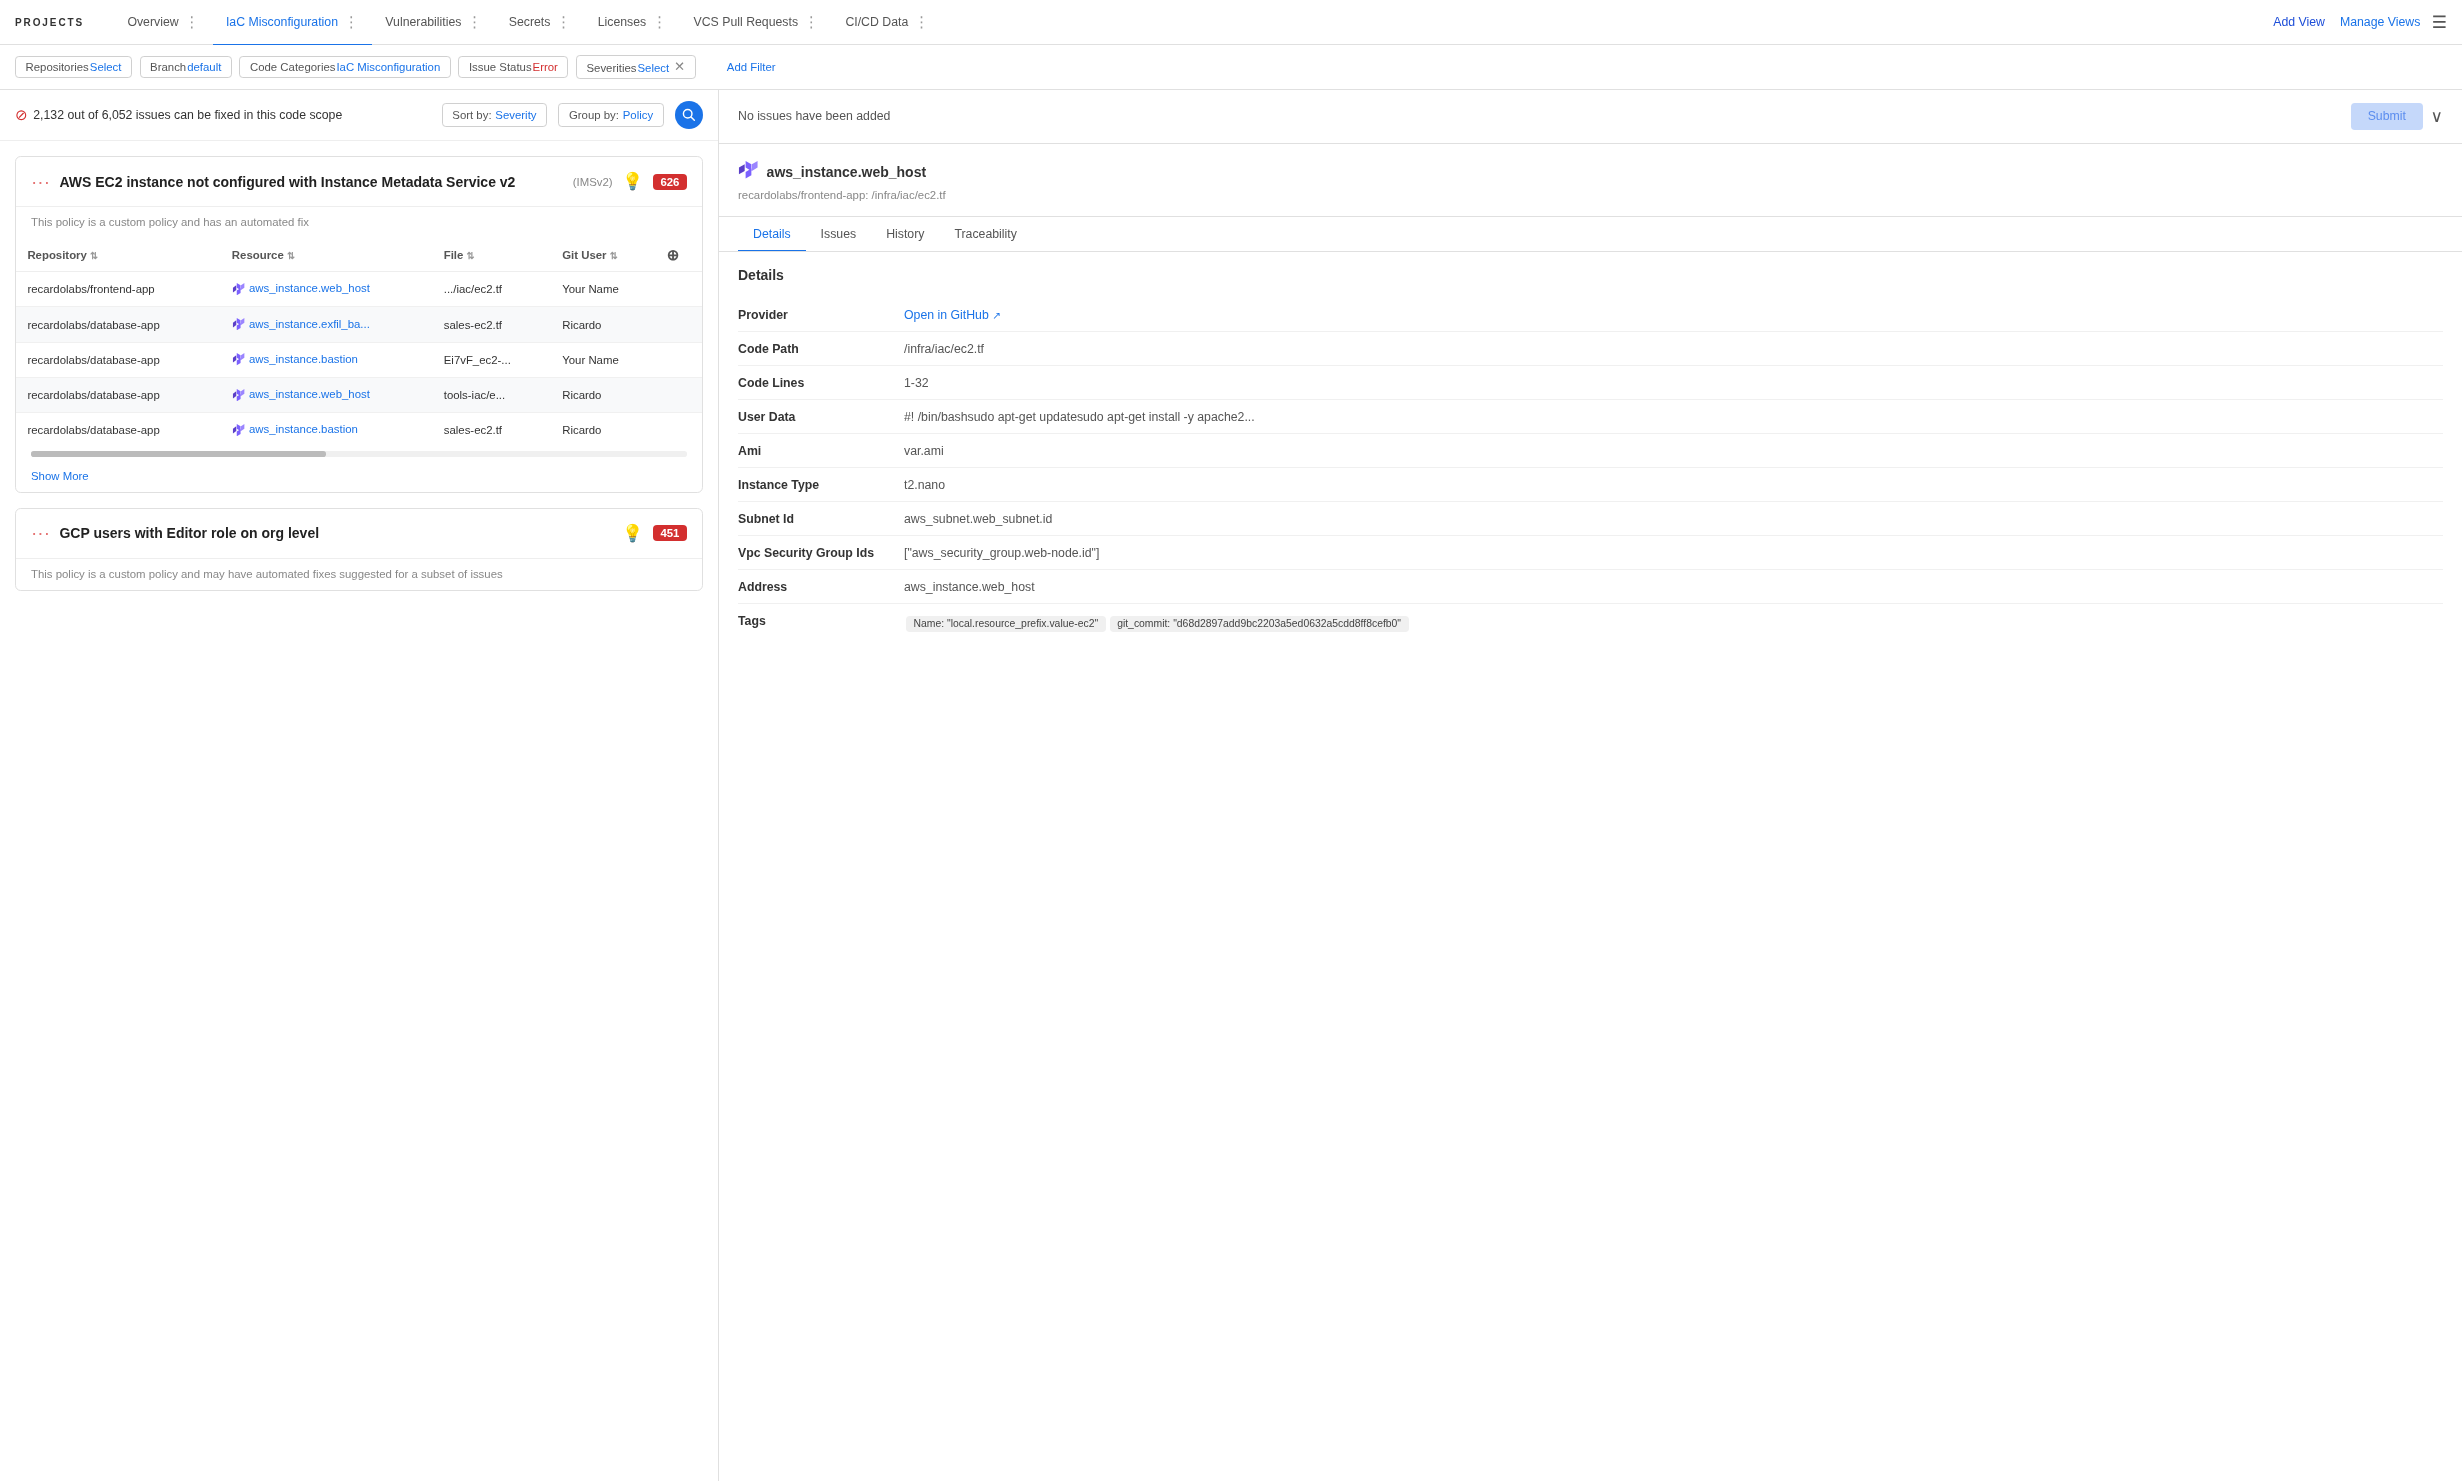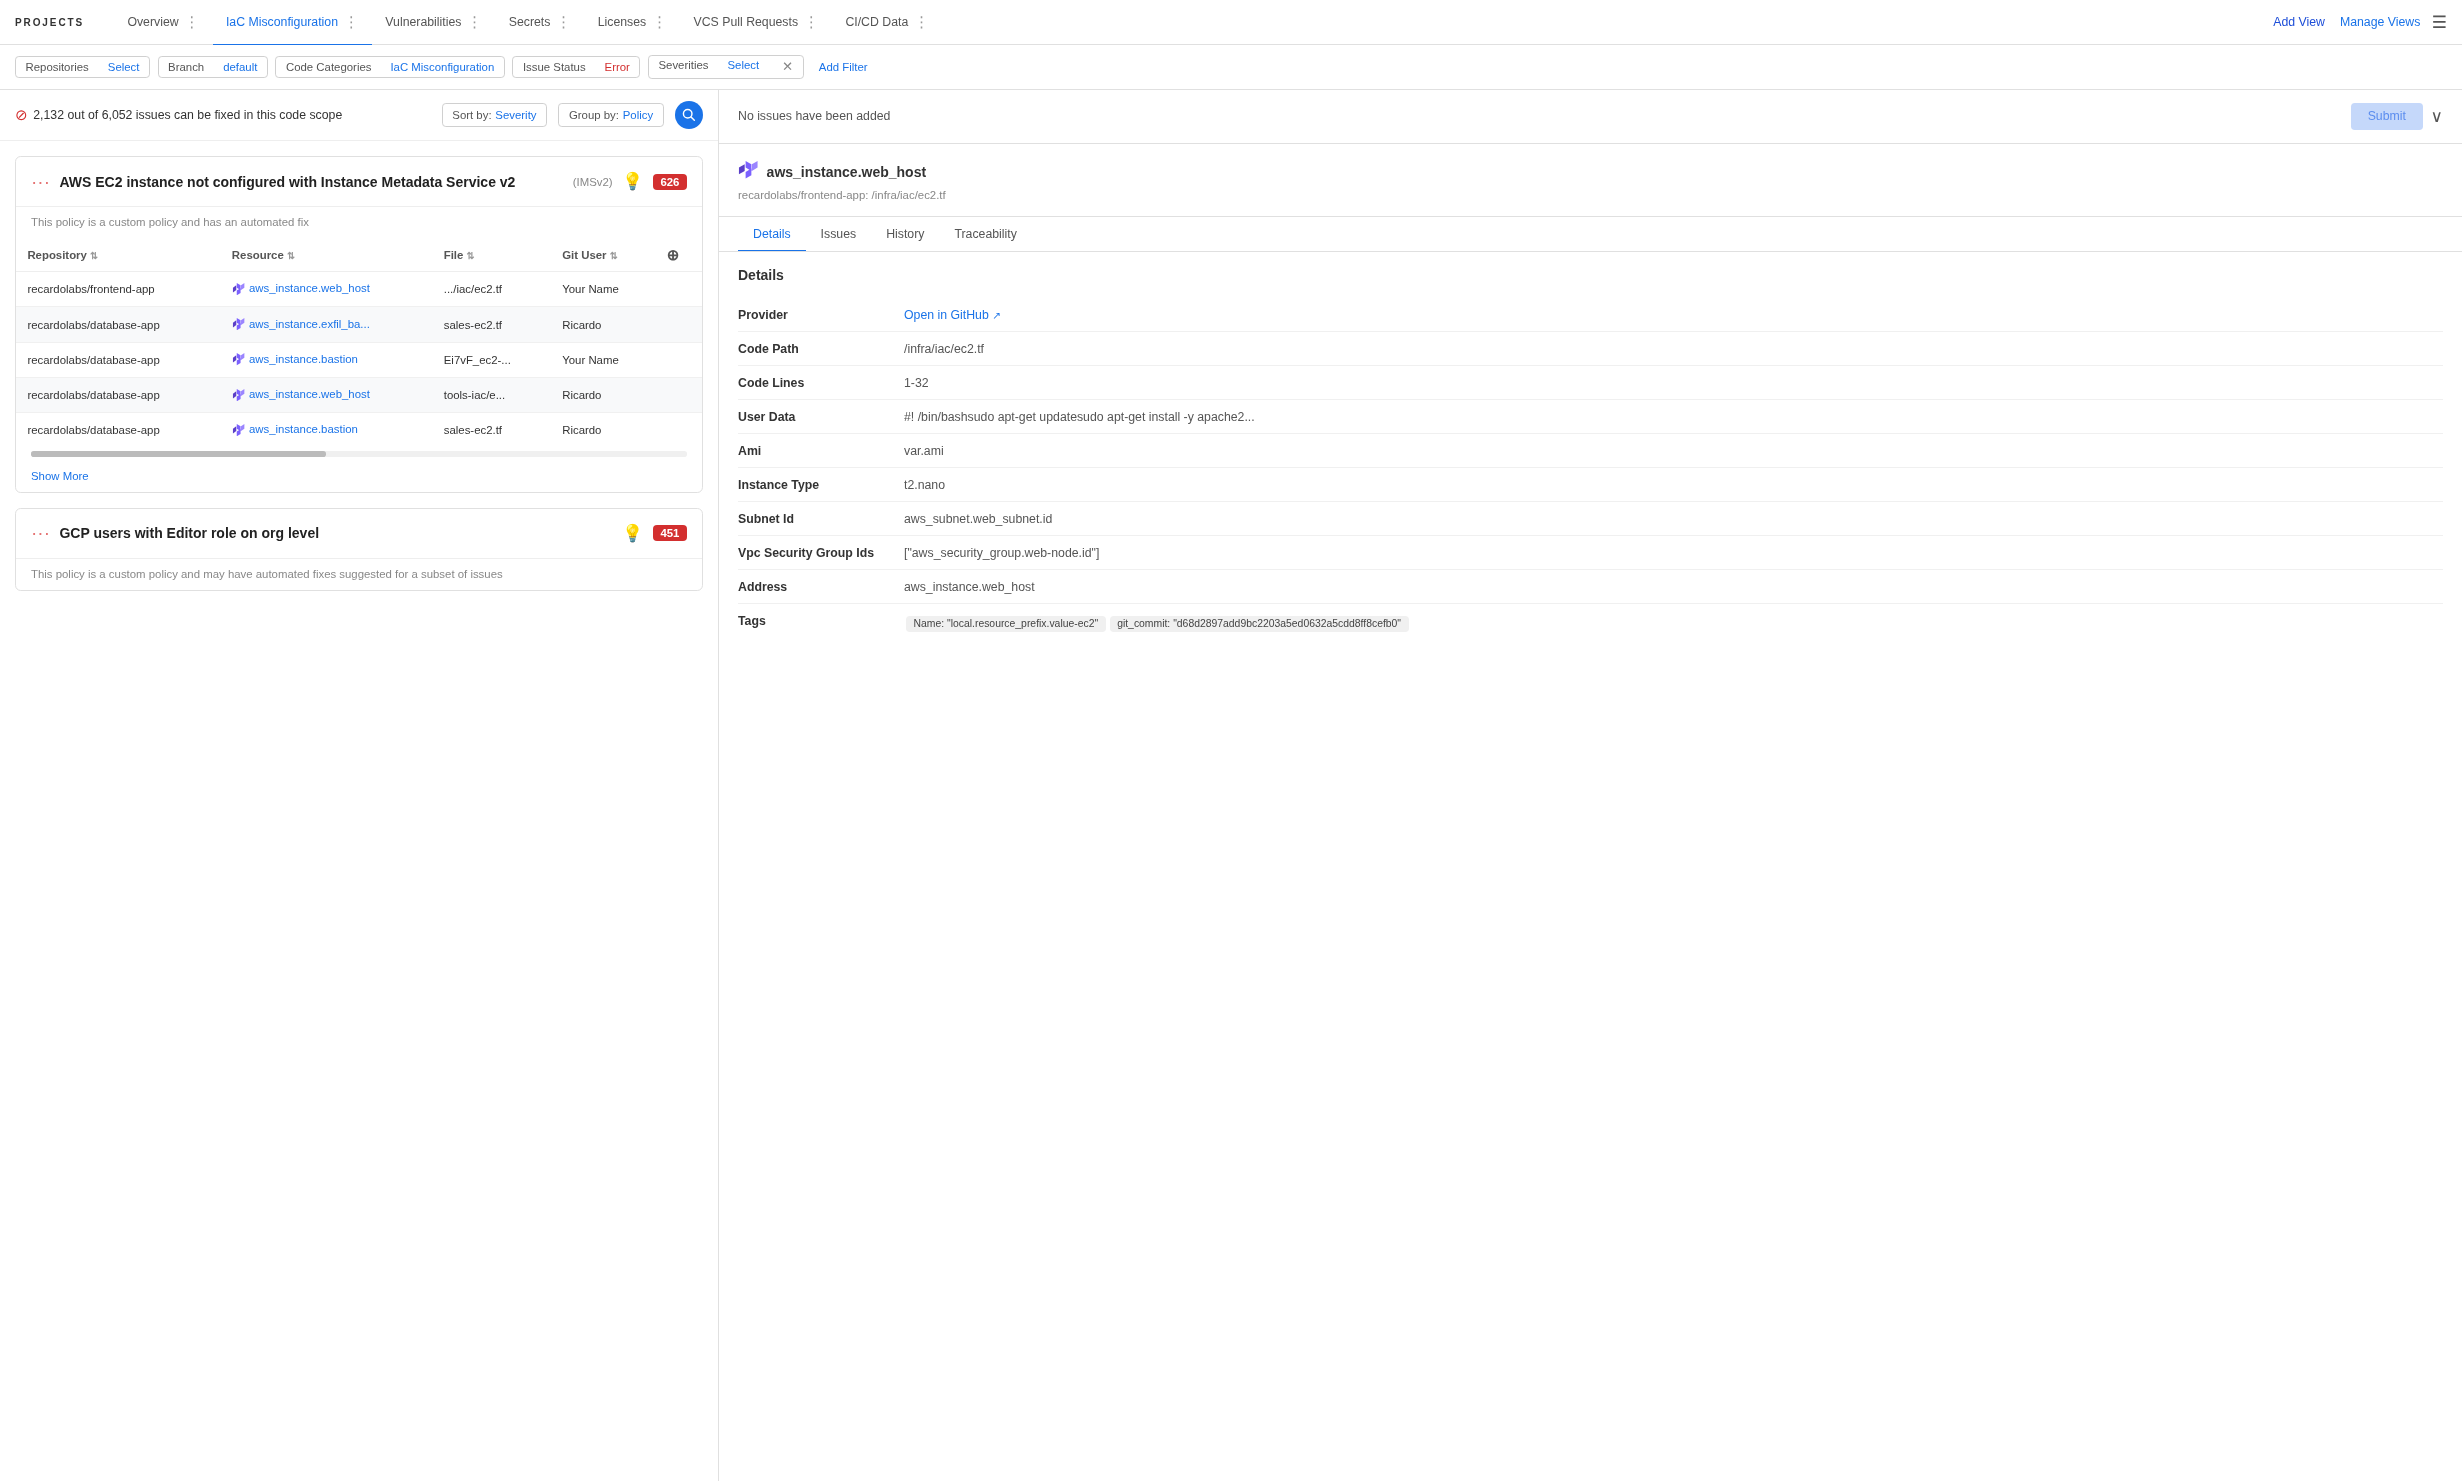--- a/index.html
+++ b/index.html
@@ -25,29 +25,29 @@
     .nav-add-view { color: #1d4ed8; font-size: 12.3px; cursor: pointer; margin-right: 15px; font-weight: 400; }
     .nav-manage-views { color: #1a73e8; font-size: 12.3px; cursor: pointer; margin-right: 11.4px; font-weight: 500; }
     .nav-hamburger { font-size: 17px; color: #555; cursor: pointer; }
 
     
     .filter-bar {
       display: flex; align-items: center; padding: 9.5px 15px; gap: 7.6px;
       border-bottom: 0.9px solid #e0e0e0; flex-wrap: wrap;
     }
     .filter-chip {
-      display: flex; align-items: flex-start; gap: 19px; padding: 3.8px 9.5px;
+      display: flex; align-items: flex-end; gap: 1px; padding: 3.8px 9.5px;
       border: 0.9px solid #d0d0d0; border-radius: 3.8px; font-size: 11.4px;
       background: #fff; cursor: pointer;
     }
     .filter-chip .label { color: #555; }
     .filter-chip .value { color: #1a73e8; font-weight: 500; }
     .filter-chip .value.red { color: #d32f2f; }
     .filter-chip .close { color: #888; margin-left: 3.8px; cursor: pointer; font-size: 13.3px; }
-    .add-filter { color: #1a73e8; font-size: 11.4px; cursor: pointer; font-weight: 500; padding: 3.8px 7.6px; }
+    .add-filter { color: #1a73e8; font-size: 11.4px; cursor: pointer; font-weight: 500; padding: 3.8px 7.6px; margin-left: 16px; }
 
     
     .main-layout { display: flex; height: calc(100vh - 91px); overflow: hidden; }
 
     
     .left-panel { flex: 0 0 719px; overflow-y: auto; border-right: 0.9px solid #e0e0e0; }
 
     
     .issues-header {
       display: flex; align-items: center; padding: 11.4px 15px; gap: 11.4px;

